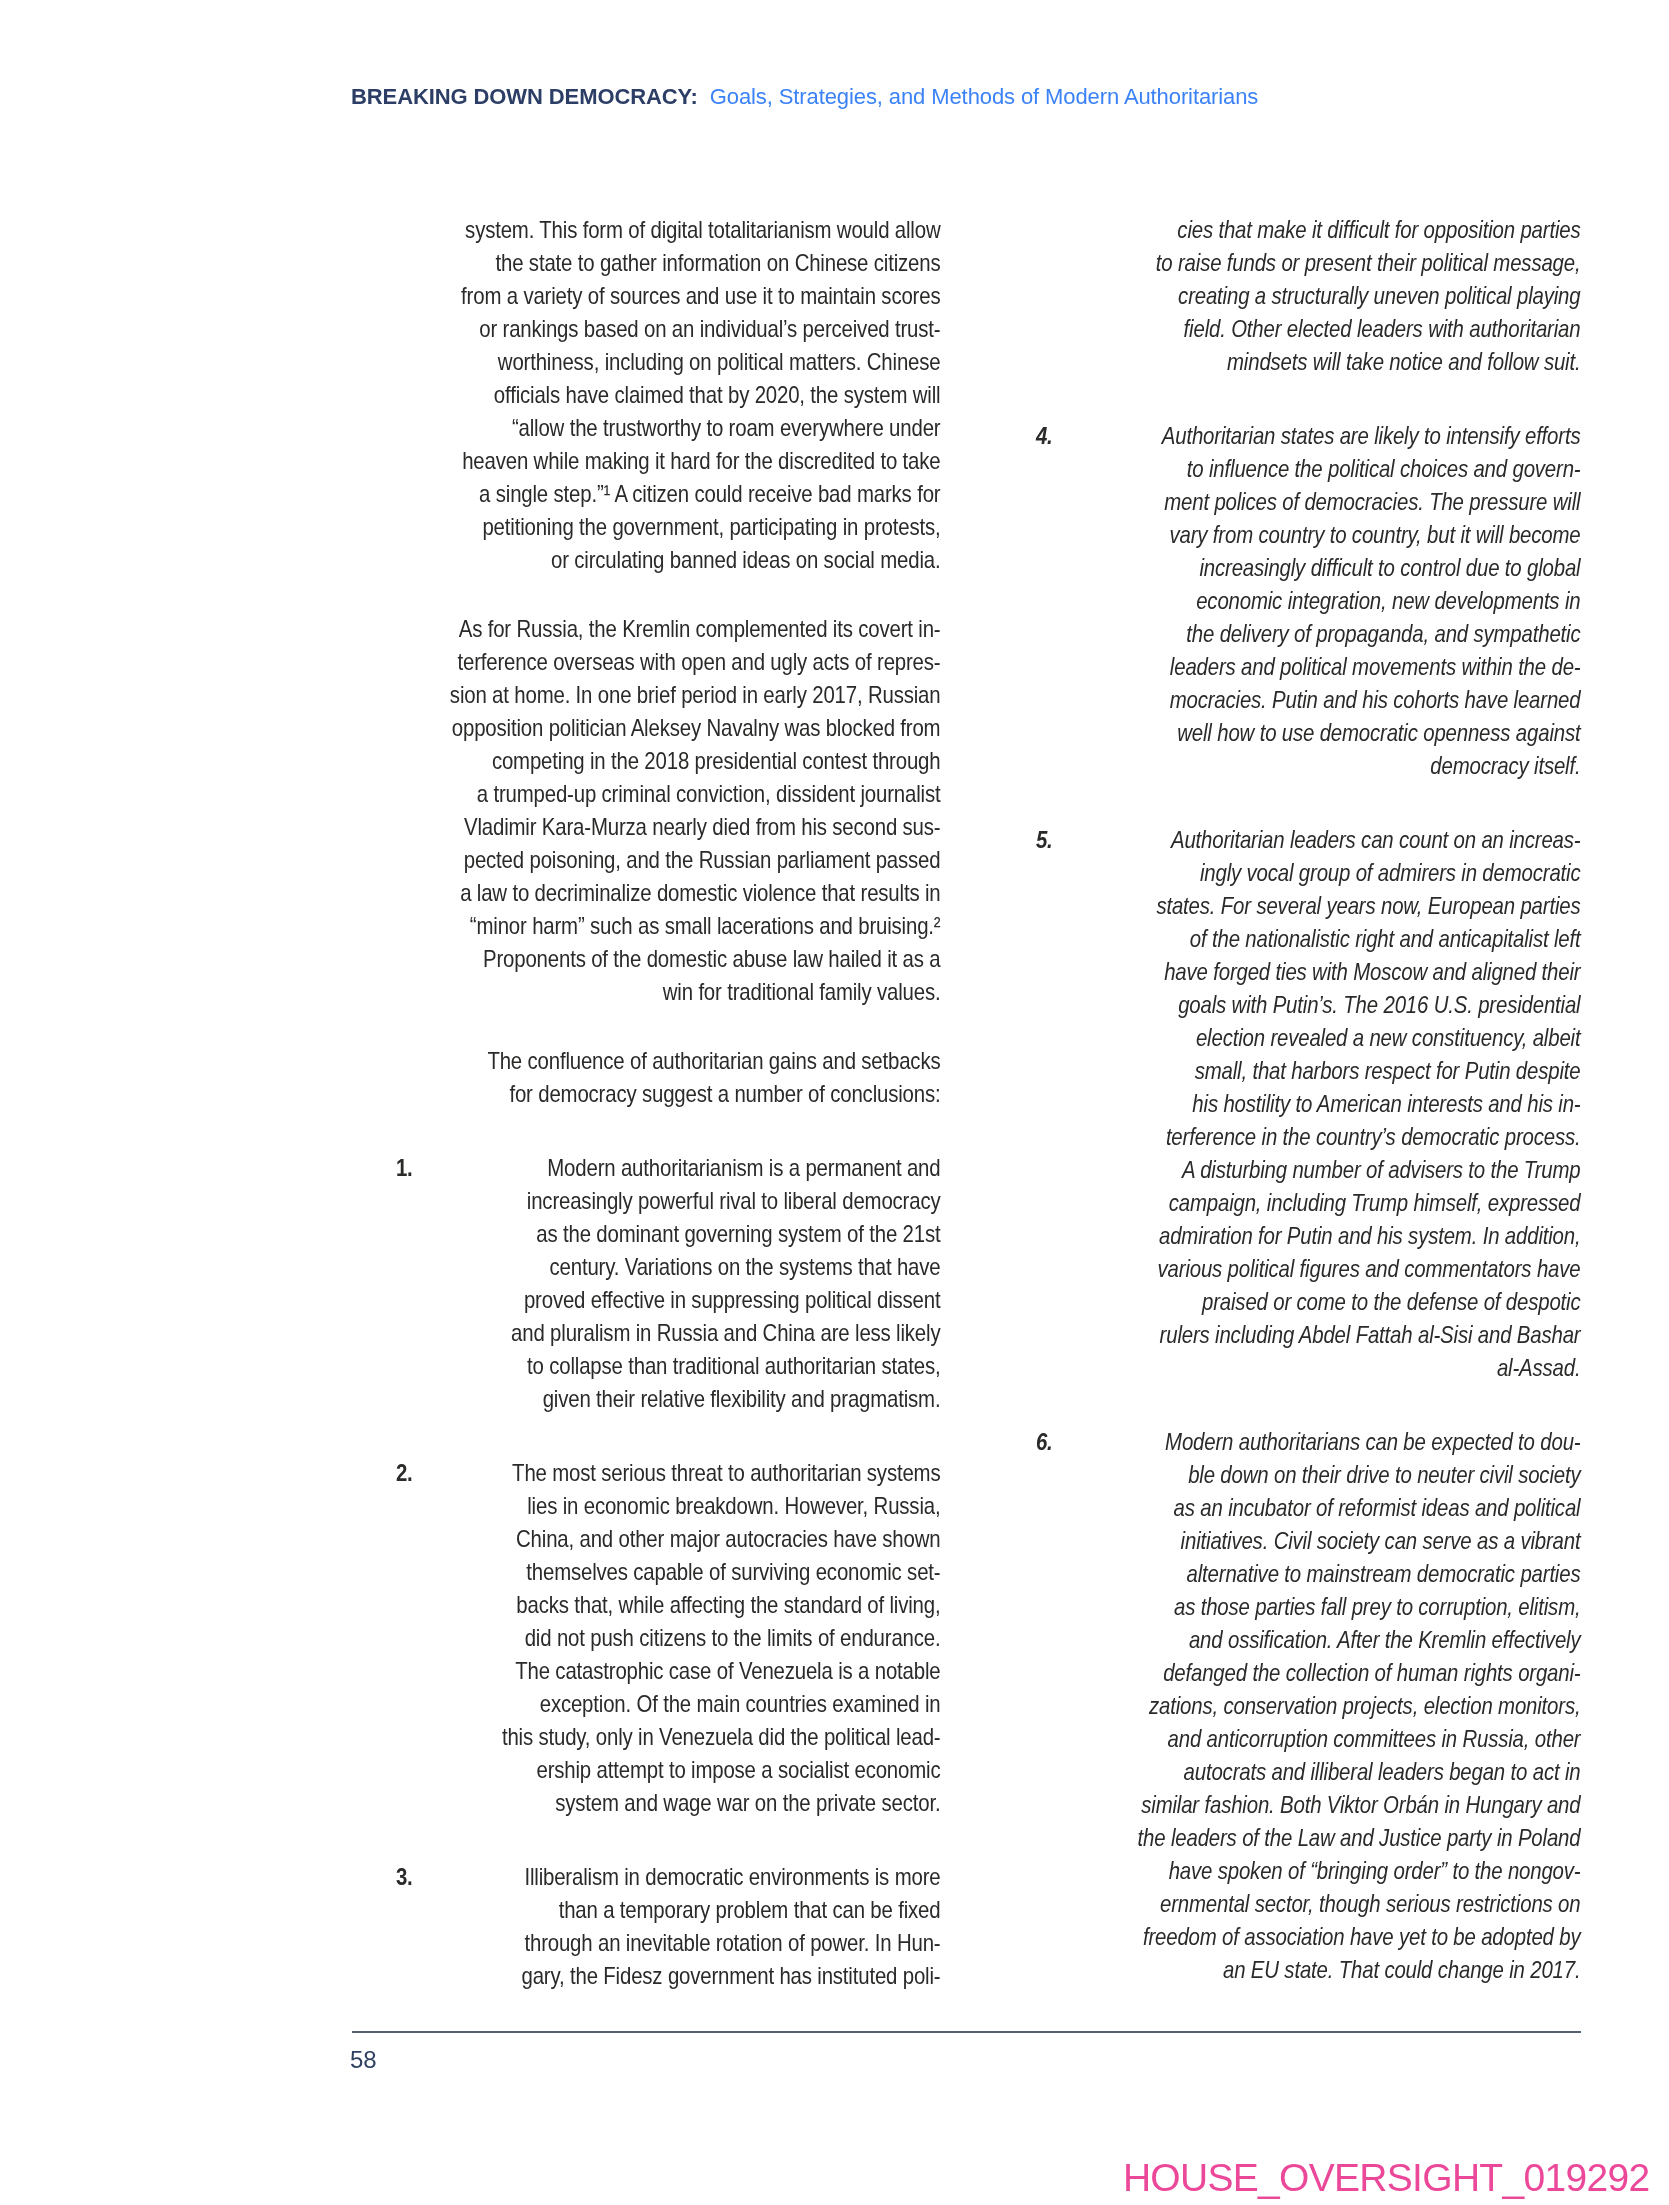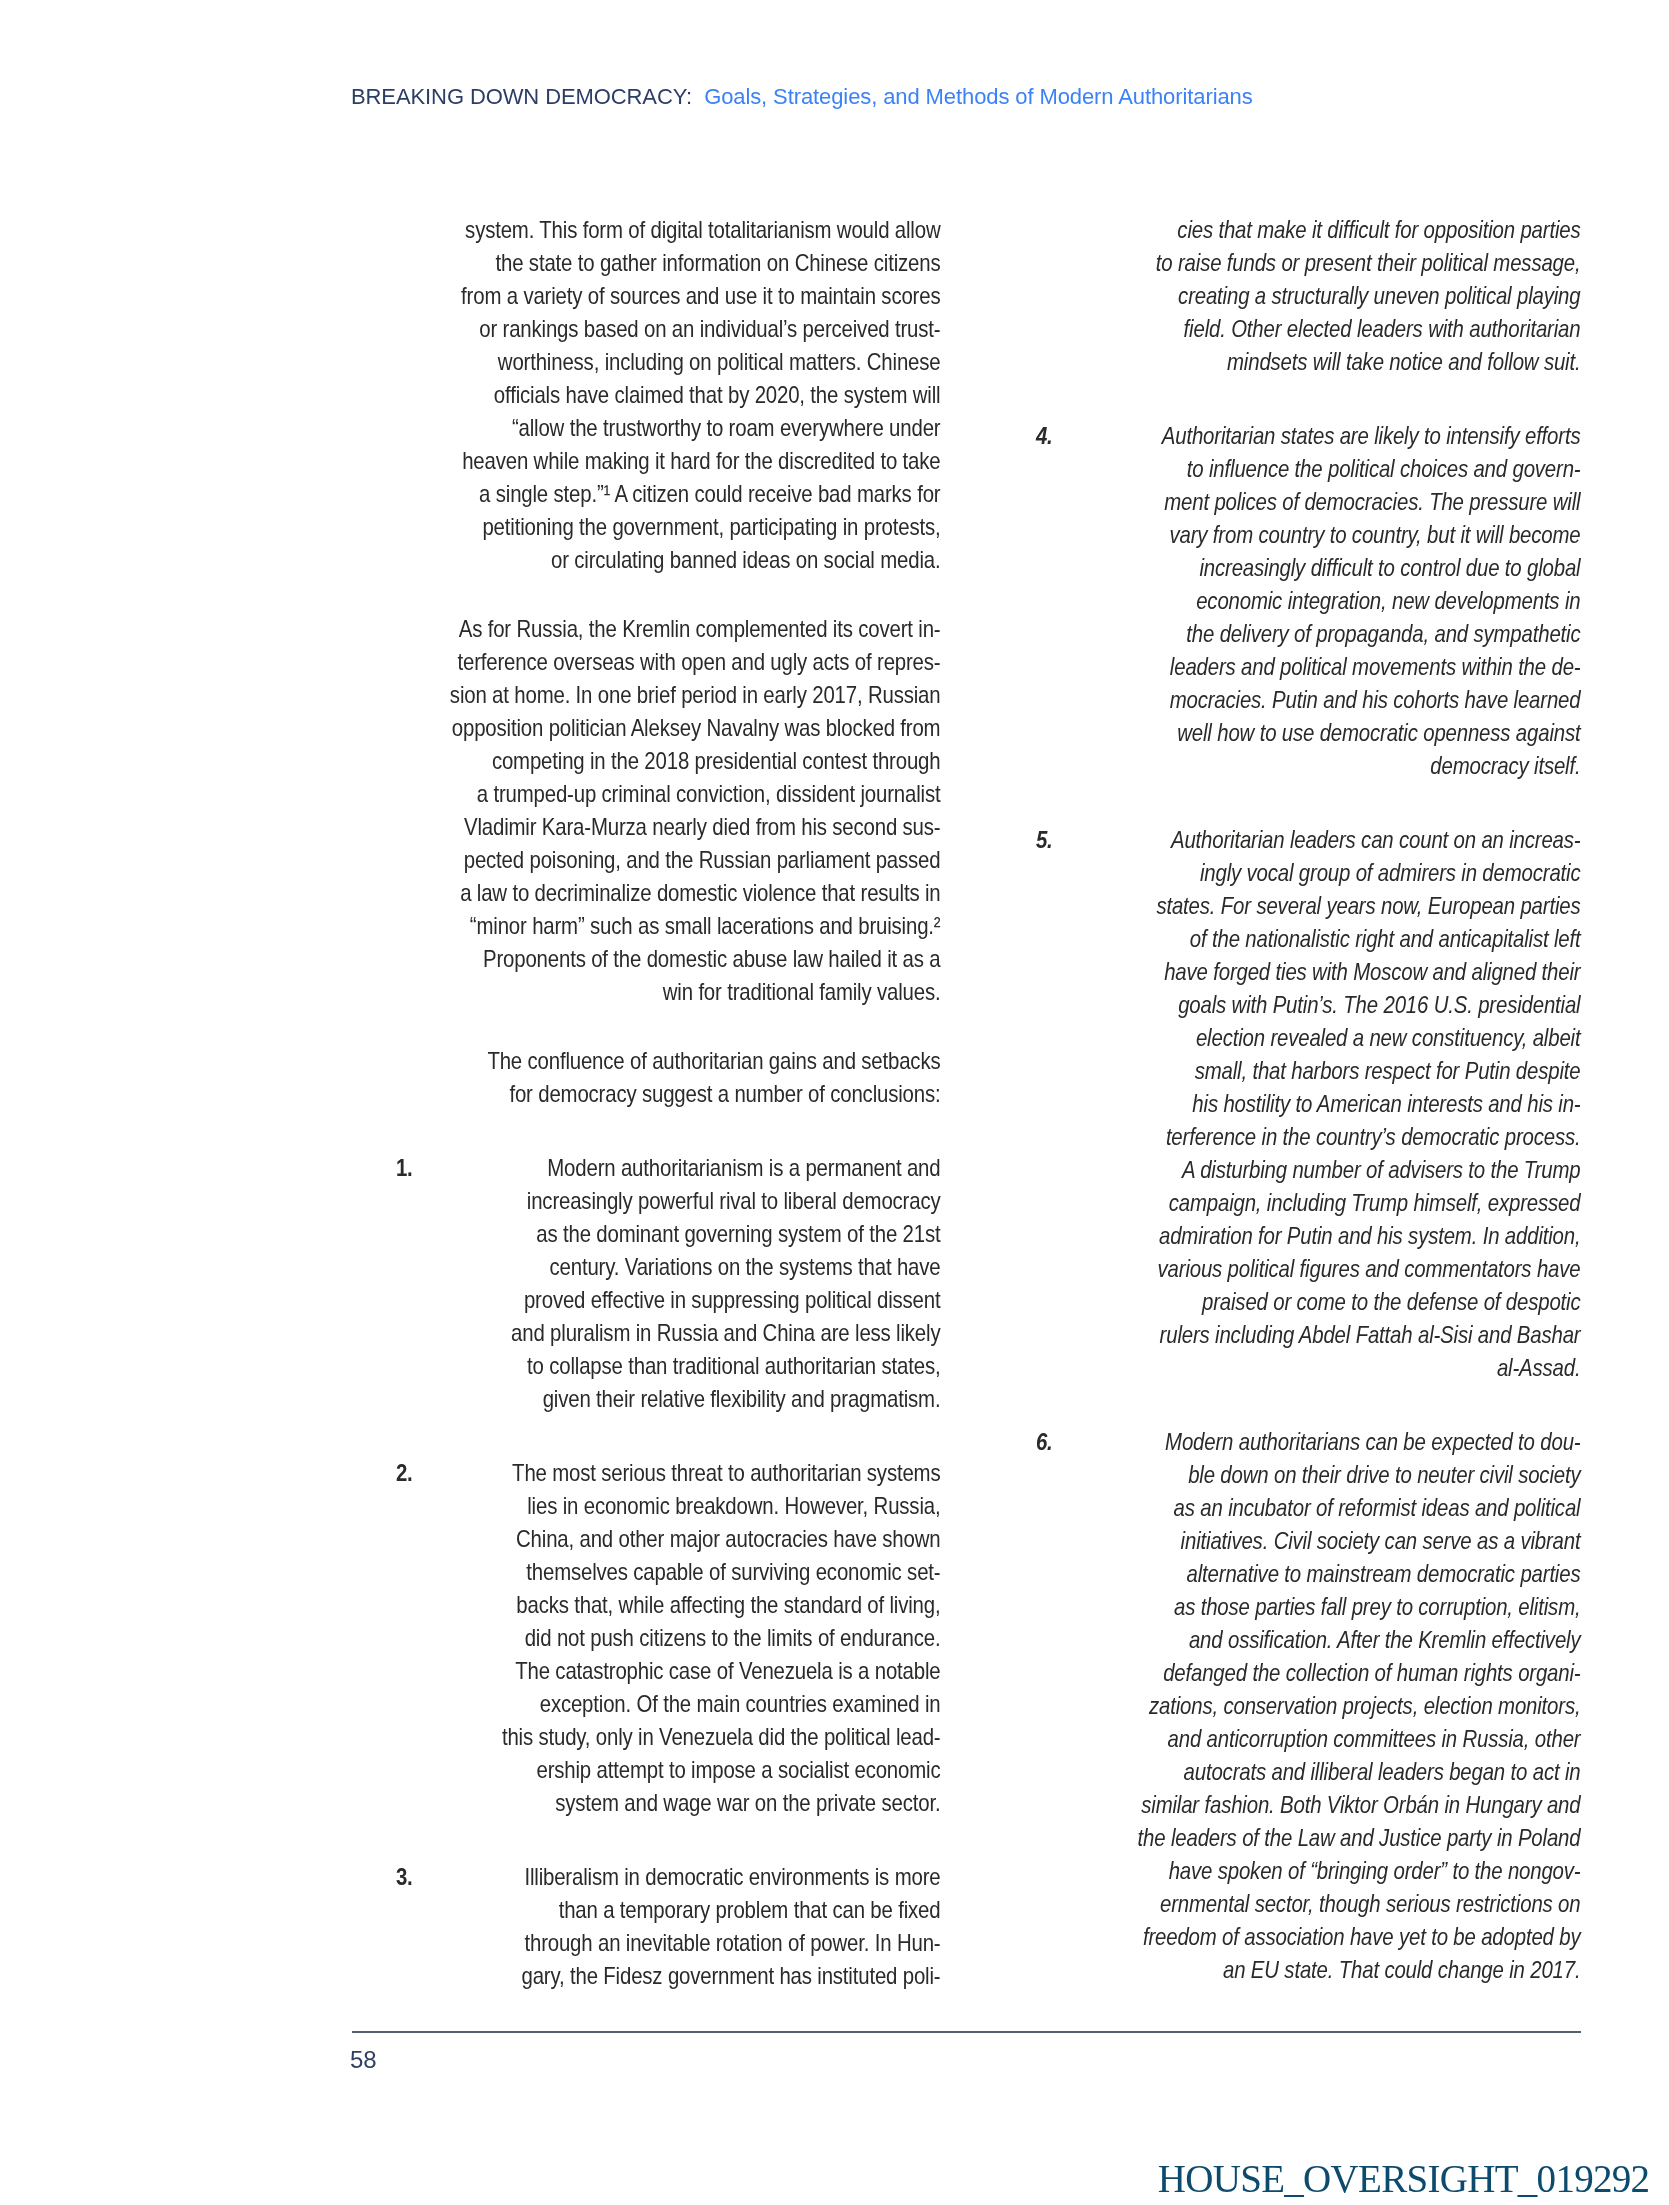--- a/index.html
+++ b/index.html
@@ -10,21 +10,21 @@
     font-family:"Liberation Sans","DejaVu Sans",sans-serif;
     color:#2b2a29;
     overflow:hidden;
   }
   
   #hdr{
     position:absolute;left:351px;top:84px;
     font-size:22px;line-height:26px;white-space:nowrap;
     letter-spacing:-0.1px;
   }
-  #hdr .t1{font-weight:normal;color:#2c3e66;}
+  #hdr .t1{font-weight:bold;color:#2c3e66;}
   #hdr .t2{font-weight:normal;color:#3b82f6;}
   
   #cols{
     position:absolute;left:348px;top:213px;width:1233px;
     display:flex;
     text-align:right;
   }
   .col{width:592px;flex:0 0 592px;overflow:visible;}
   .col + .col{margin-left:48px;font-style:italic;}
   .col-inner{
@@ -46,22 +46,22 @@
   #rule{
     position:absolute;left:352px;top:2031px;width:1229px;height:2px;
     background:#55606e;
   }
   #pagenum{
     position:absolute;left:350px;top:2046px;
     font-size:24px;color:#2e3f60;letter-spacing:0;text-align:center;
   }
   #wm{
     position:absolute;right:19.6px;top:2156px;
-    font-size:39px;color:#0c4a6e;letter-spacing:-0.7px;
-    font-family:Liberation Serif, serif;
+    font-size:39px;color:#ec4899;letter-spacing:-0.7px;
+    font-family:Liberation Sans, sans-serif;
     white-space:nowrap;
   }
 </style>
 </head>
 <body>
 
 <div id="page">
 
   <div id="hdr">
     <span class="t1">BREAKING DOWN DEMOCRACY:</span>

